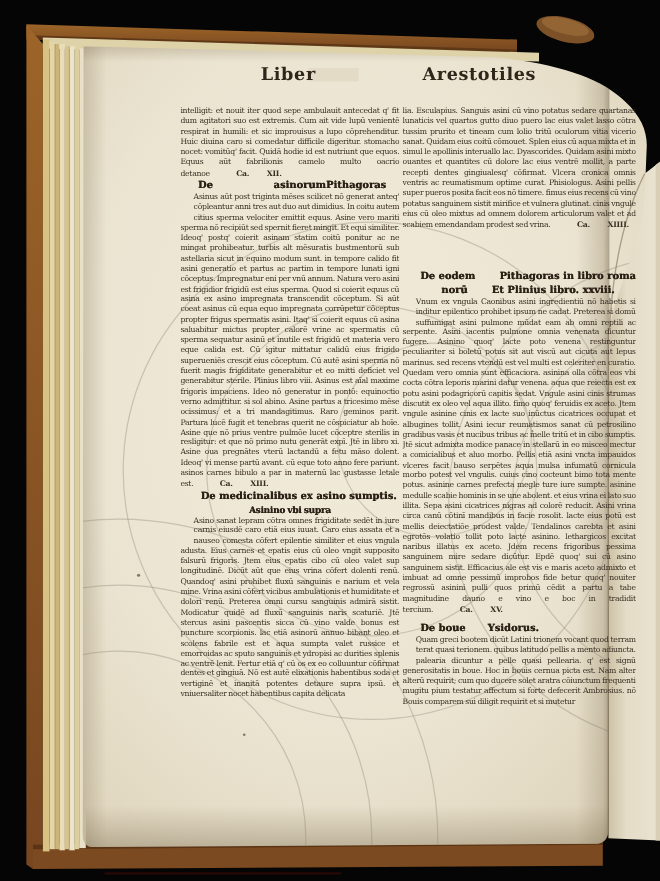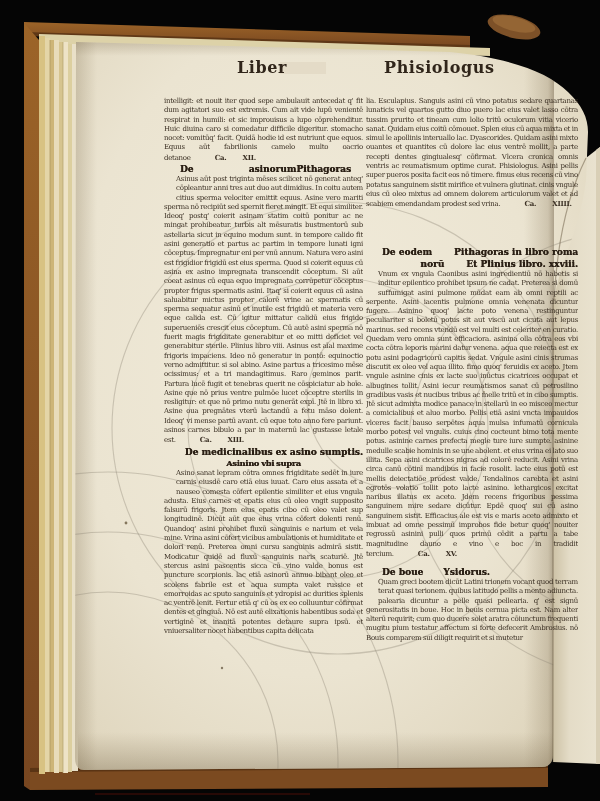--- a/index.html
+++ b/index.html
@@ -39,21 +39,21 @@
 
   .chapter-head {
     display:flex; justify-content:space-between; align-items:baseline;
     height:12px; line-height:12px; overflow:hidden;
     font-size:9px; font-weight:bold; color:#2b2015;
     letter-spacing:0; word-spacing:0;
     text-shadow:0.3px 0 0 currentColor;
     margin-left:16px;
   }
   .chapter-head.pad-right { padding-right:12px; }
-  .chapter-head.single { justify-content:flex-end; }
+  .chapter-head.single { justify-content:center; }
   .chapter-head.centered { justify-content:flex-start; gap:20px; }
   .chapter-head .cont-gap { margin-left:22px; }
 
   .subhead {
     height:11px; line-height:11px; overflow:hidden; text-align:center;
     font-size:8.2px; font-weight:bold; color:#2b2015;
     text-shadow:0.25px 0 0 currentColor;
   }
 </style>
 </head>
@@ -159,21 +159,21 @@
 
     <path d="M554,300 C557,244 567,196 586,158" fill="none" stroke="rgba(90,75,50,0.45)" stroke-width="1.2"></path>
     <line x1="553" y1="300" x2="553" y2="762" stroke="rgba(90,75,50,0.40)" stroke-width="1.2"></line>
 
     <rect x="95" y="793" width="215" height="2" fill="#3a0d08" opacity="0.65"></rect>
   </svg>
 
   <div class="textlayer">
 
     <div class="running left">Liber</div>
-    <div class="running right">Phisiologus</div>
+    <div class="running right">Arestotiles</div>
 
     <div class="col col-left">
 
       <div class="para p-ch11">
         <span>intelligit: et nouit iter quod sepe ambulauit antecedat q' fit dum agitatori suo est extremis. Cum ait vide lupū venientē respirat in humili: et sic improuisus a lupo cōprehenditur. Huic diuina caro si comedatur difficile digeritur. stomacho nocet: vomitūq' facit. Quidā hodie id est nutriunt que equos. Equus aūt fabrilionis camelo multo oacrio detanoe</span><span class="chmark-label">Ca.</span><span class="chmark-num">XII.</span>
       </div>
 
       <div class="chapter-head pad-right">
         <span>De asinorum generatione</span>
         <span>Pithagoras</span>

